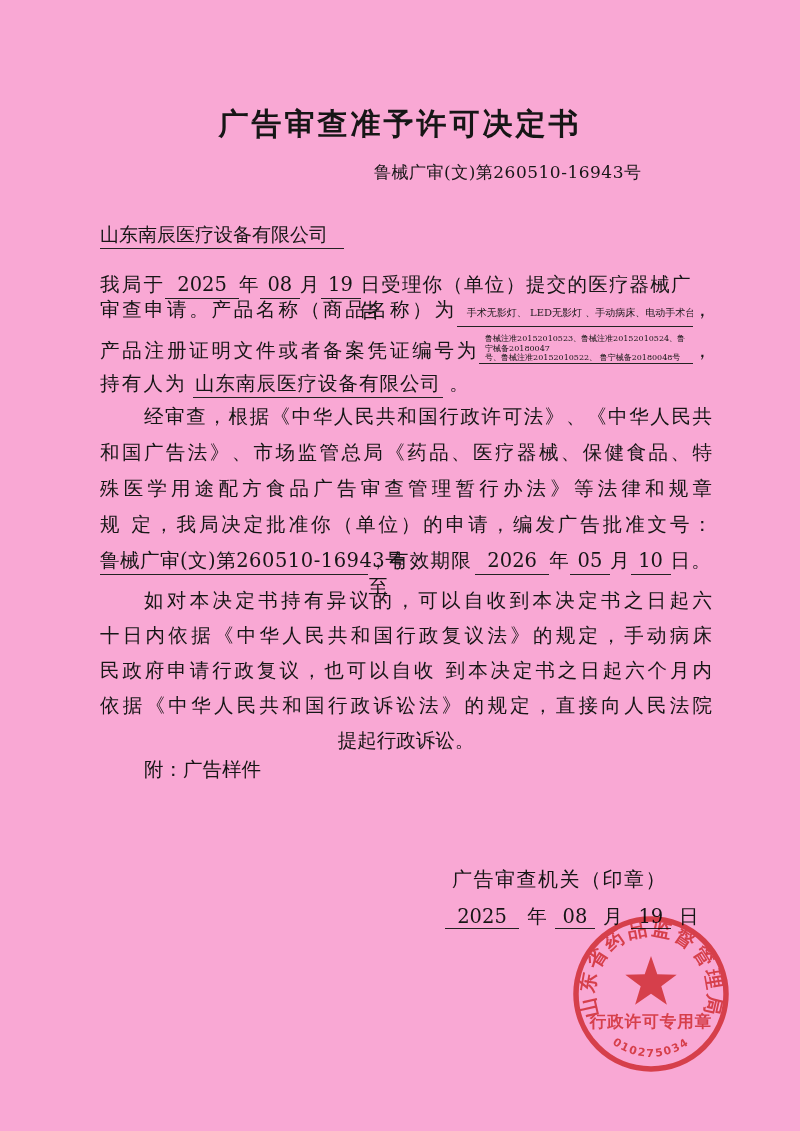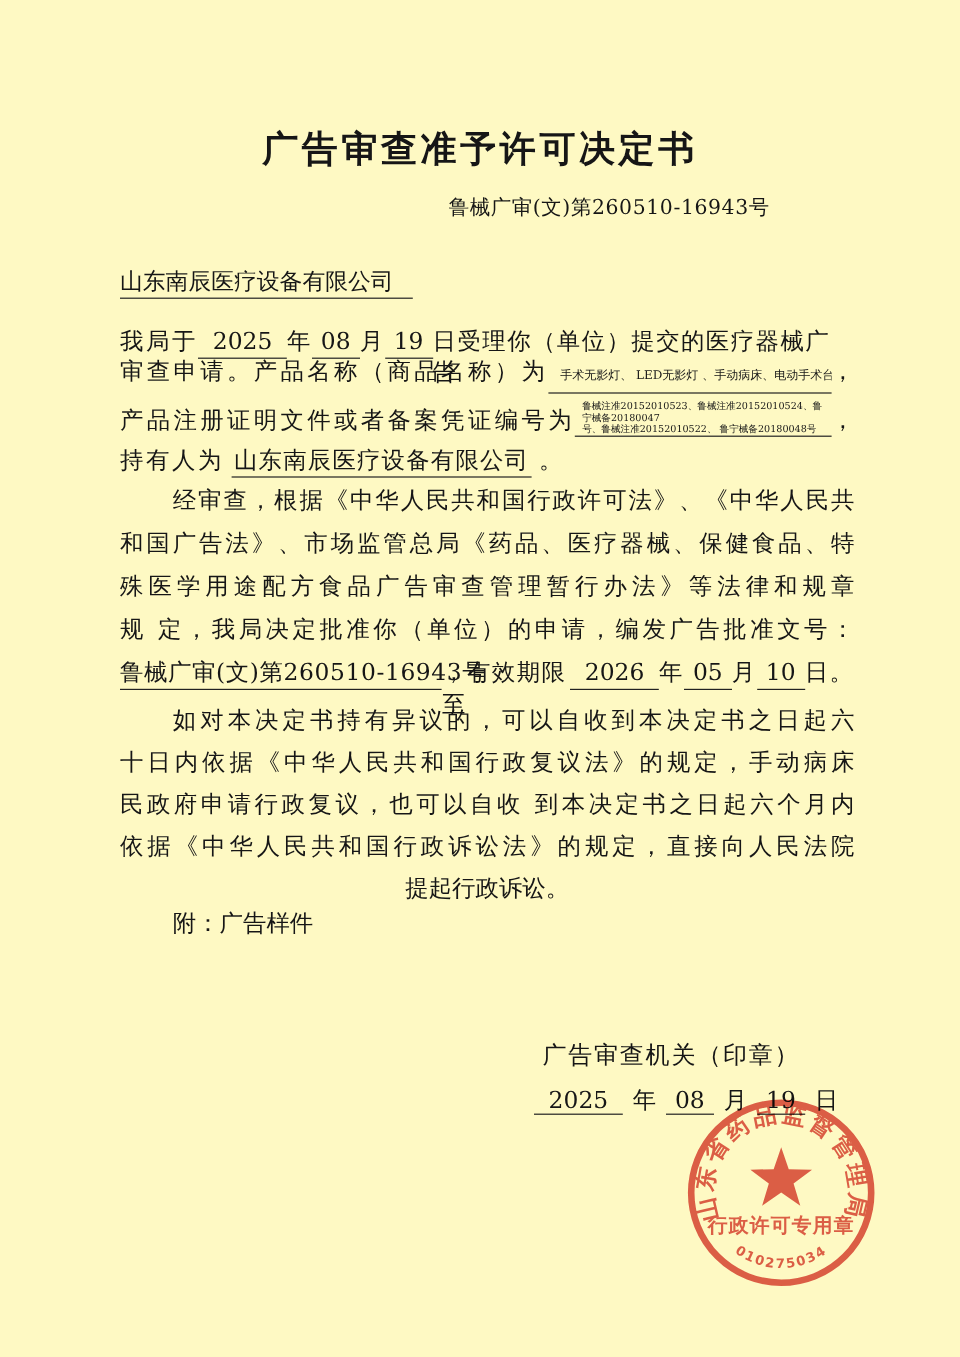--- a/index.html
+++ b/index.html
@@ -1,17 +1,17 @@
 <!DOCTYPE html>
 <html lang="zh"><head>
 <meta charset="utf-8">
 <style>
   html,body { margin:0; padding:0; background:#ffffff; }
   .page {
-    position:relative; width:800px; height:1131px; background:#fef9c3;
+    position:relative; width:800px; height:1131px; background:#f9a8d4;
     font-family:"DejaVu Serif","Liberation Serif",serif;
     color:#161616; overflow:hidden;
   }
   .doc-title {
     position:absolute; top:104px; left:0; width:100%;
     text-align:center; font-size:30px; font-weight:bold; letter-spacing:3px;
   }
   .doc-number {
     position:absolute; top:161px; left:374px; font-size:17px; letter-spacing:0.5px;
   }

